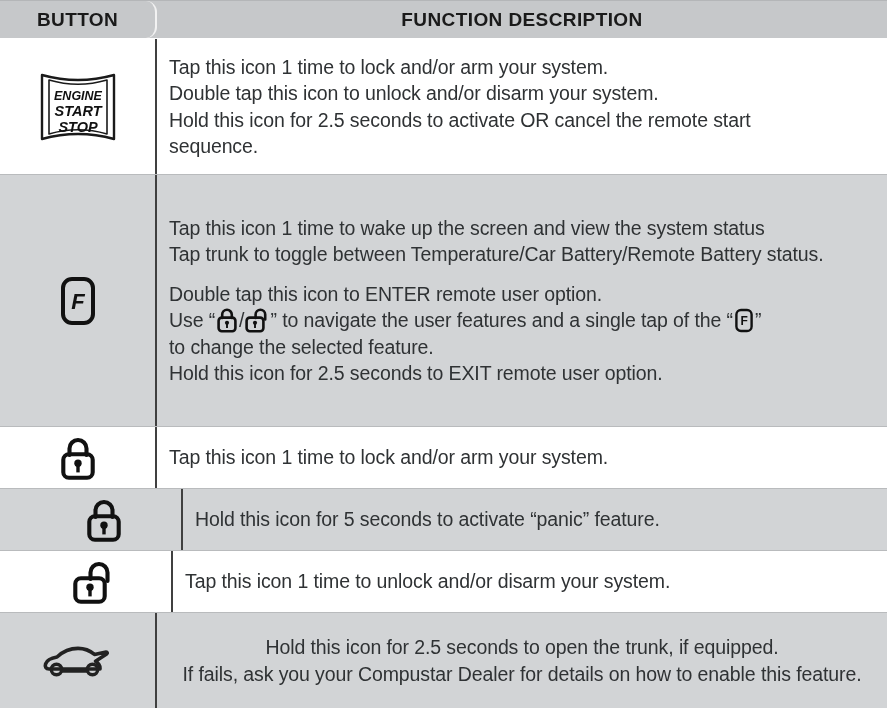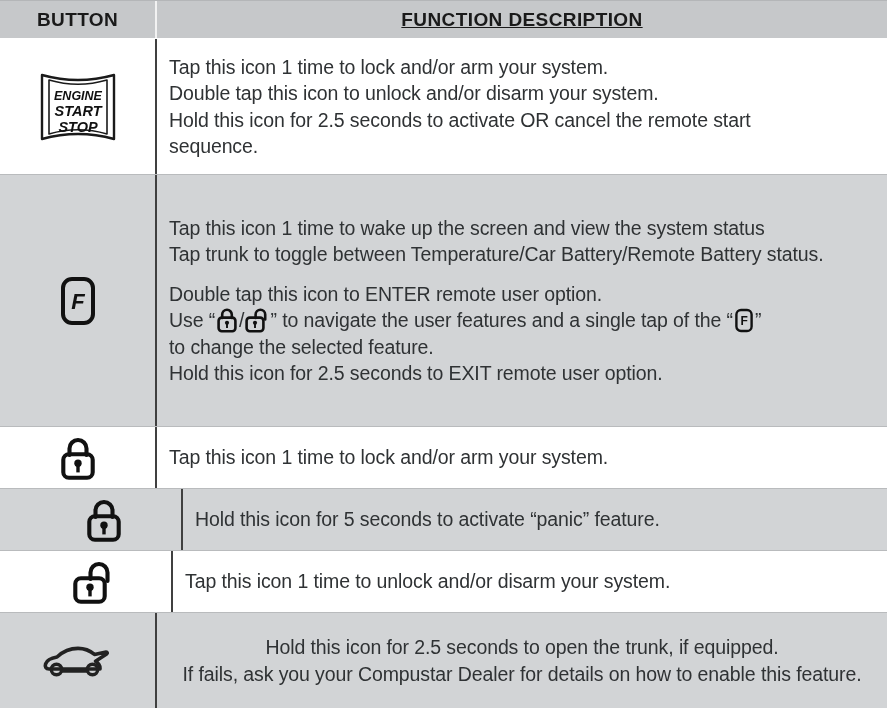--- a/index.html
+++ b/index.html
@@ -37,29 +37,29 @@
   .th {
     display: flex;
     align-items: center;
     justify-content: center;
     font-weight: bold;
     font-size: 19px;
     letter-spacing: 0.4px;
     color: #1a1a1a;
     box-sizing: border-box;
     text-align: center;
+    border-radius: 11px;
   }
   .th-button {
     width: 157px;
     flex: 0 0 157px;
     border-right: 2px solid #f2f2f2;
   }
   .th-desc {
     flex: 1 1 auto;
-    text-decoration: underline;
   }
 
   
   .trow {
     display: flex;
     box-sizing: border-box;
     border-top: 1px solid #ffffff;
     position: relative;
   }
   .trow.white { background: #ffffff; }

